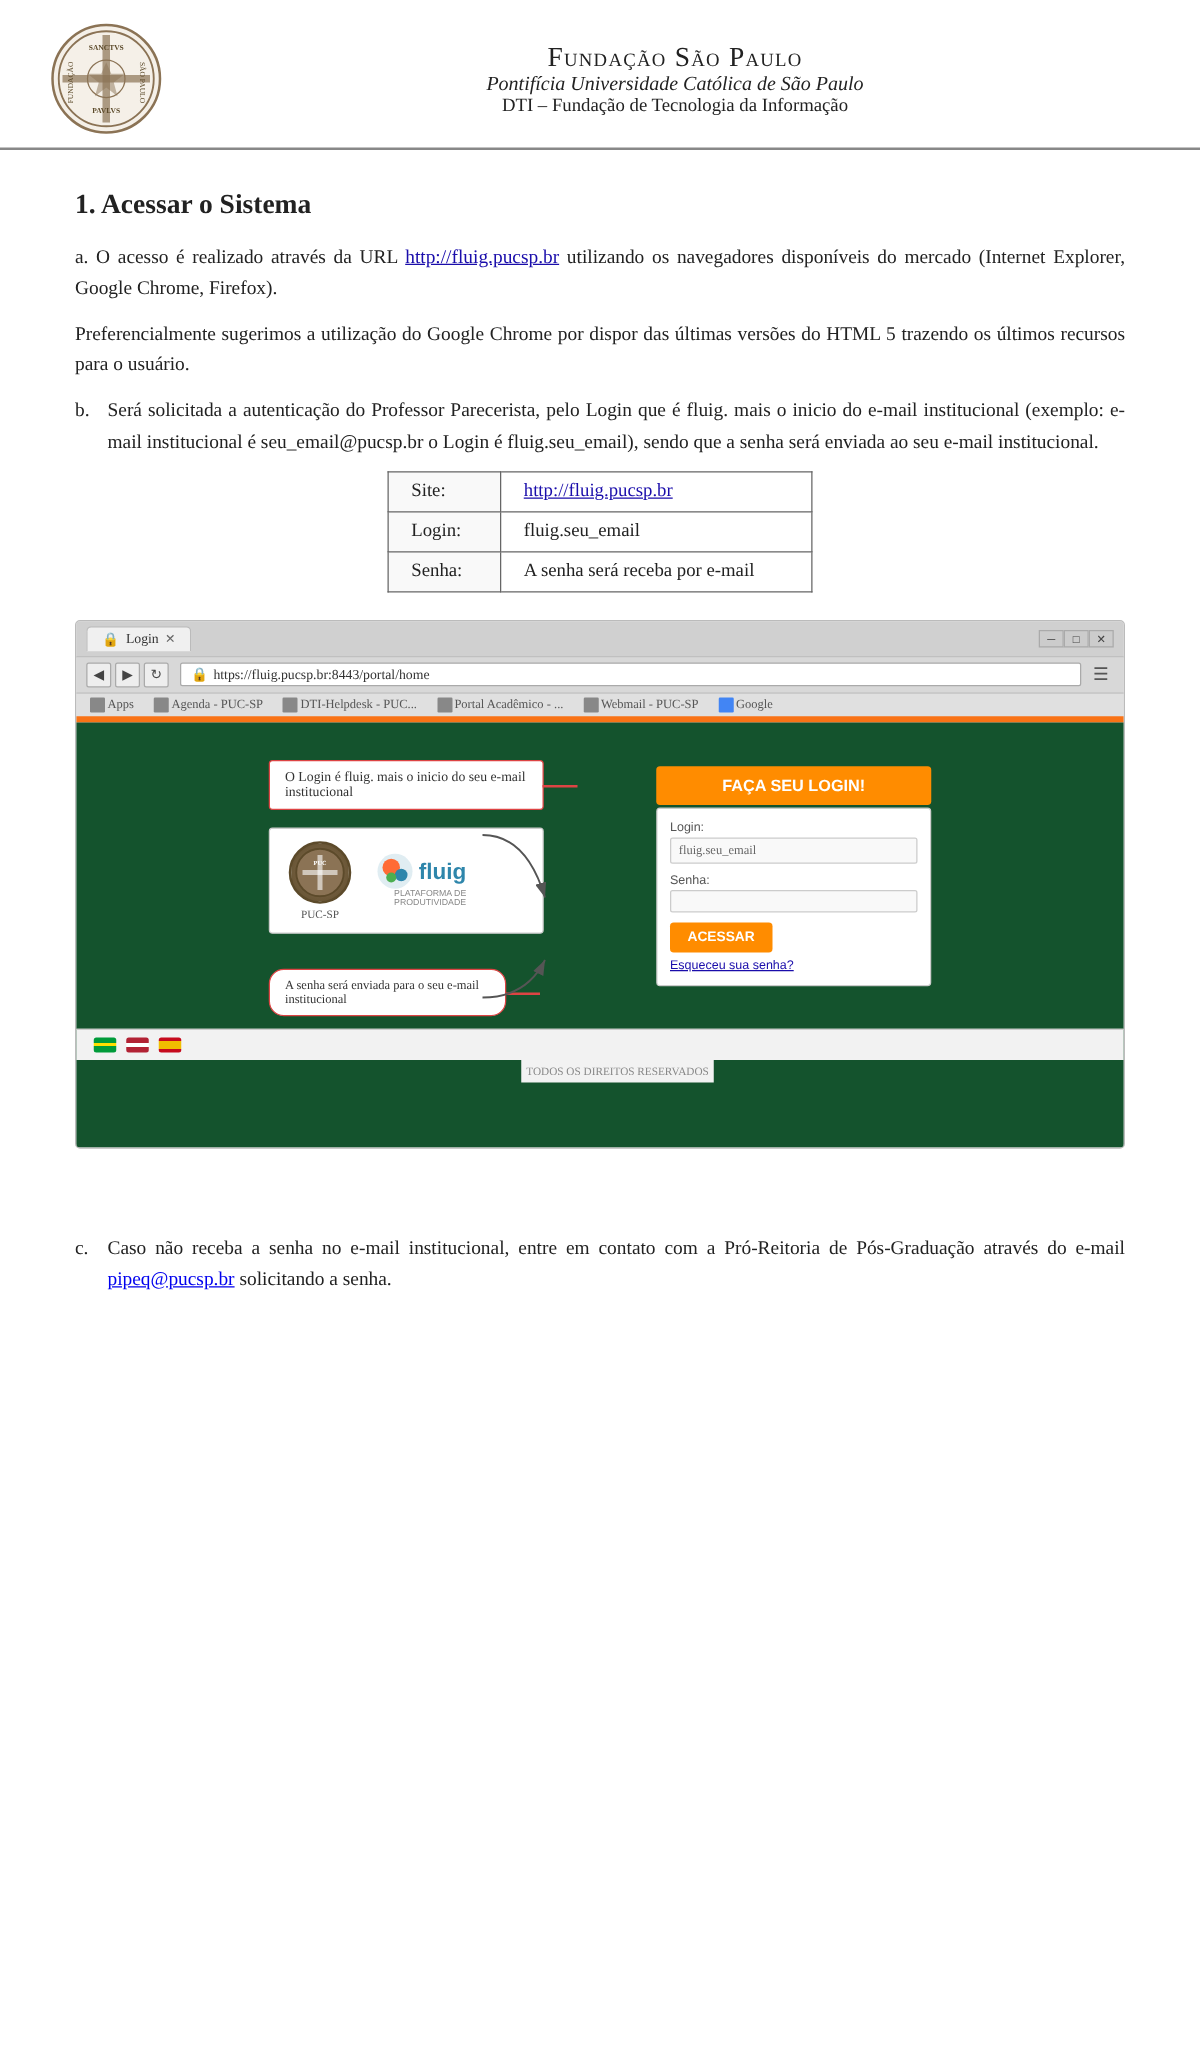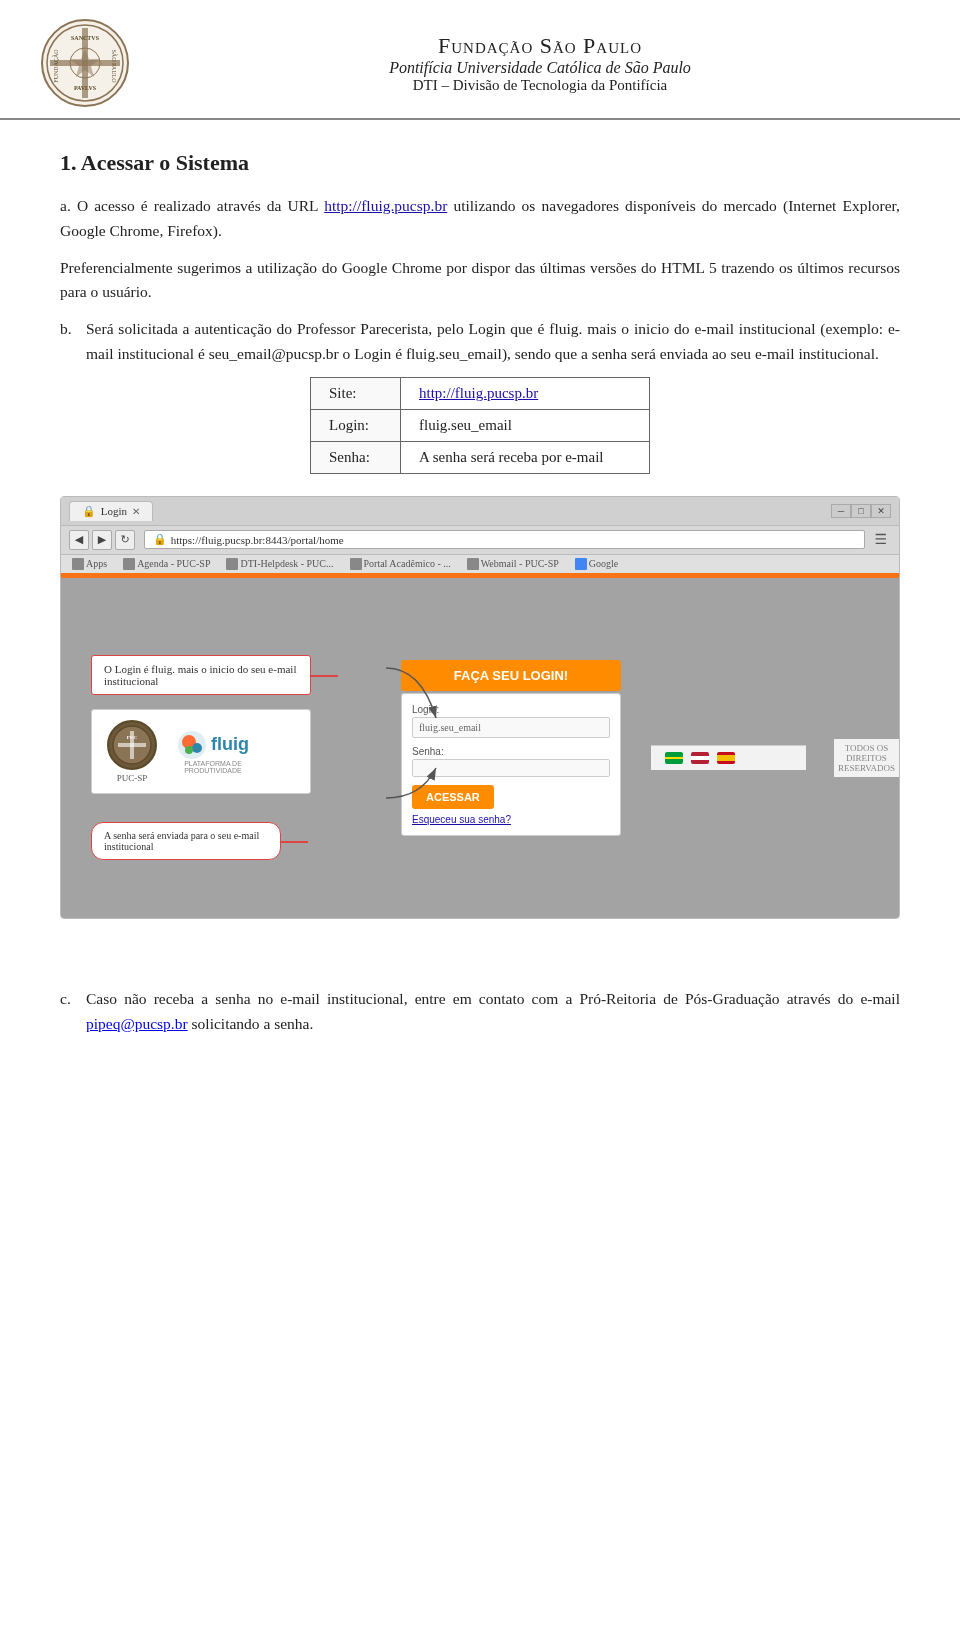--- a/index.html
+++ b/index.html
@@ -197,26 +197,26 @@
     }
     .bookmark-item .bm-icon {
       width: 12px; height: 12px;
       background: #888;
       border-radius: 1px;
       display: inline-block;
     }
 
     
     .browser-page {
-      background: #a3a3a3;
+      background: #14532d;
       padding: 20px 0 0 0;
       min-height: 340px;
       position: relative;
       display: flex;
-      flex-direction: row;
+      flex-direction: column;
       align-items: center;
     }
 
     
     .login-area {
       display: flex;
       gap: 30px;
       padding: 10px 30px 10px 30px;
       width: 100%;
       justify-content: center;
@@ -433,21 +433,21 @@
     <text x="18" y="48" font-size="6" text-anchor="middle" fill="#5C4A2A" font-family="serif" transform="rotate(-90,18,48)">FUNDAÇÃO</text>
     <text x="72" y="48" font-size="6" text-anchor="middle" fill="#5C4A2A" font-family="serif" transform="rotate(90,72,48)">SÃO PAULO</text>
 
     <circle cx="45" cy="45" r="15" fill="none" stroke="#8B7355" stroke-width="1"></circle>
     <polygon points="45,32 49,41 60,41 51,48 54,59 45,52 36,59 39,48 30,41 41,41" fill="#8B7355" opacity="0.5"></polygon>
   </svg>
 
   <div class="header-text">
     <div class="inst-name">Fundação São Paulo</div>
     <div class="inst-sub">Pontifícia Universidade Católica de São Paulo</div>
-    <div class="inst-dept">DTI – Divisão de Tecnologia da Pontifícia</div>
+    <div class="inst-dept">DTI – Fundação de Tecnologia da Informação</div>
   </div>
 </div>
 
 <div class="main-content">
 
   <div class="section-title">1. Acessar o Sistema</div>
 
   <p class="paragraph">
     <span>a.  O acesso é realizado através da URL </span><a href="#">http://fluig.pucsp.br</a><span> utilizando os navegadores disponíveis do mercado (Internet Explorer, Google Chrome, Firefox).</span>
   </p>
@@ -547,21 +547,21 @@
                 <svg viewBox="0 0 40 40" width="40" height="40">
                   <circle cx="20" cy="20" r="19" fill="#8B7355" stroke="#5C4A2A" stroke-width="1.5"></circle>
                   <text x="20" y="14" font-size="5" text-anchor="middle" fill="#fff" font-family="serif">PUC</text>
                   <rect x="18" y="6" width="4" height="28" fill="#fff" opacity="0.6"></rect>
                   <rect x="6" y="18" width="28" height="4" fill="#fff" opacity="0.6"></rect>
                 </svg>
               </div>
               <div class="pucsp-label">PUC-SP</div>
             </div>
 
-            <div style="display:flex;flex-direction:column;align-items:center;margin-left:10px;">
+            <div style="display:flex;flex-direction:column;align-items:flex-end;margin-left:10px;">
               <div style="display:flex;align-items:center;">
 
                 <svg viewBox="0 0 30 30" width="30" height="30" style="margin-right:4px;">
                   <circle cx="15" cy="15" r="14" fill="#2E86AB" opacity="0.15"></circle>
                   <circle cx="12" cy="12" r="7" fill="#FF6B35"></circle>
                   <circle cx="20" cy="18" r="5" fill="#2E86AB"></circle>
                   <circle cx="12" cy="20" r="4" fill="#4CAF50"></circle>
                 </svg>
                 <span style="font-size:18px;font-weight:bold;color:#2E86AB;font-family:sans-serif;">fluig</span>
               </div>

